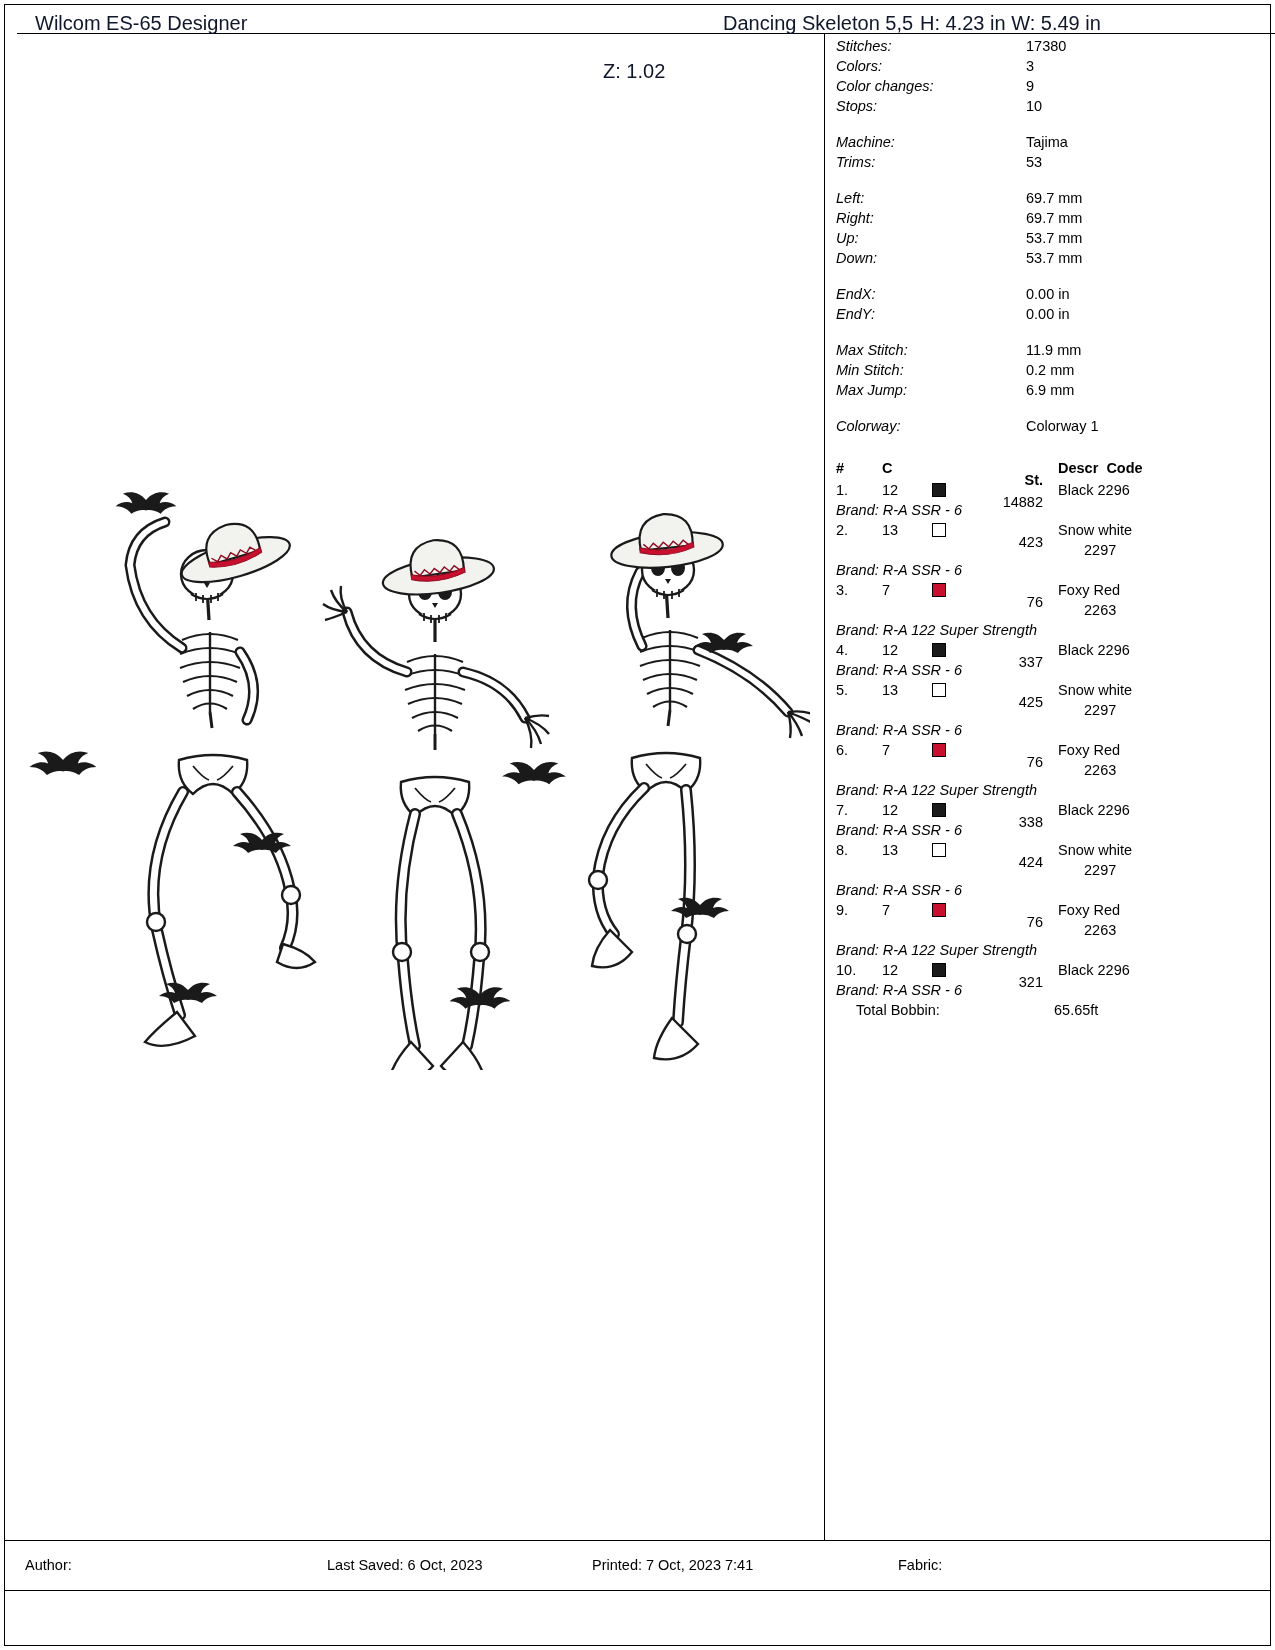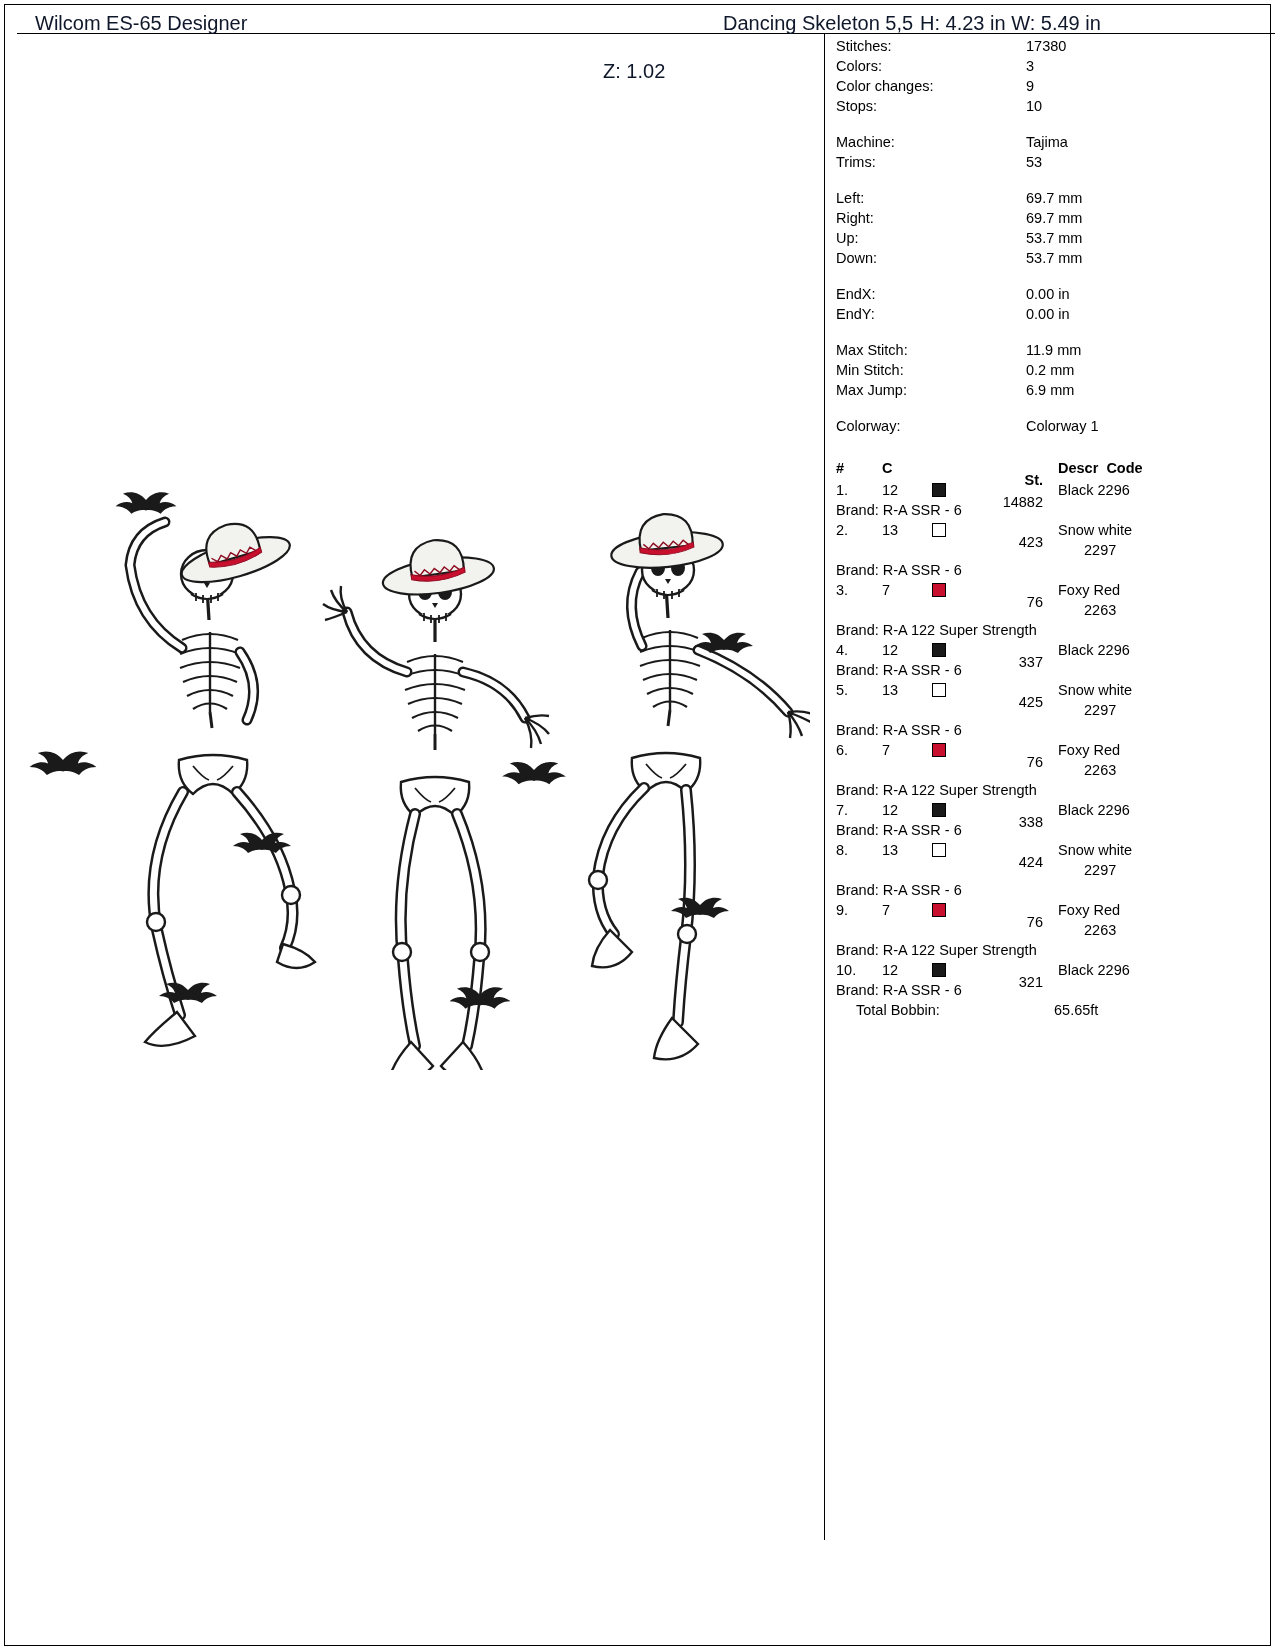--- a/index.html
+++ b/index.html
@@ -99,21 +99,21 @@
     left: 836px;
     top: 36px;
     width: 430px;
     font-size: 14.5px;
     line-height: 20px;
   }
   .kv {
     position: relative;
     height: 20px;
   }
-  .kv .k { position: absolute; left: 0; top: 0; }
+  .kv .k { position: absolute; left: 0; top: 0; font-style: italic; }
   .kv .v { position: absolute; left: 190px; top: 0; }
   .gap { height: 16px; }
 
   
   .stitch-head {
     position: relative;
     height: 22px;
     font-weight: bold;
     text-decoration: underline;
     margin-top: 6px;
@@ -134,21 +134,21 @@
     width: 14px;
     height: 14px;
     border: 1px solid #000;
     box-sizing: border-box;
   }
   .desc2 {
     position: relative;
     height: 20px;
   }
   .desc2 .d2 { position: absolute; left: 248px; }
-  .brand-row { position: relative; height: 20px; }
+  .brand-row { position: relative; height: 20px; font-style: italic; }
   .brand-row .b { position: absolute; left: 0; }
   .total-row { position: relative; height: 20px; }
   .total-row .tk { position: absolute; left: 0; margin-left: 20px; }
   .total-row .tv { position: absolute; left: 218px; }
 
   
   .art {
     position: absolute;
     left: 20px;
     top: 430px;
@@ -558,13 +558,19 @@
     <div class="brand-row">
       <span class="b">Brand: R-A SSR - 6</span>
     </div>
 
     <div class="total-row">
       <span class="tk">Total Bobbin:</span>
       <span class="tv">65.65ft</span>
     </div>
   </div>
 
+  <div class="footer">
+    <div class="f-author">Author:</div>
+    <div class="f-saved">Last Saved:  6 Oct, 2023</div>
+    <div class="f-printed">Printed:  7 Oct, 2023  7:41</div>
+    <div class="f-fabric">Fabric:</div>
+  </div>
 </div>
 
 </body></html>

